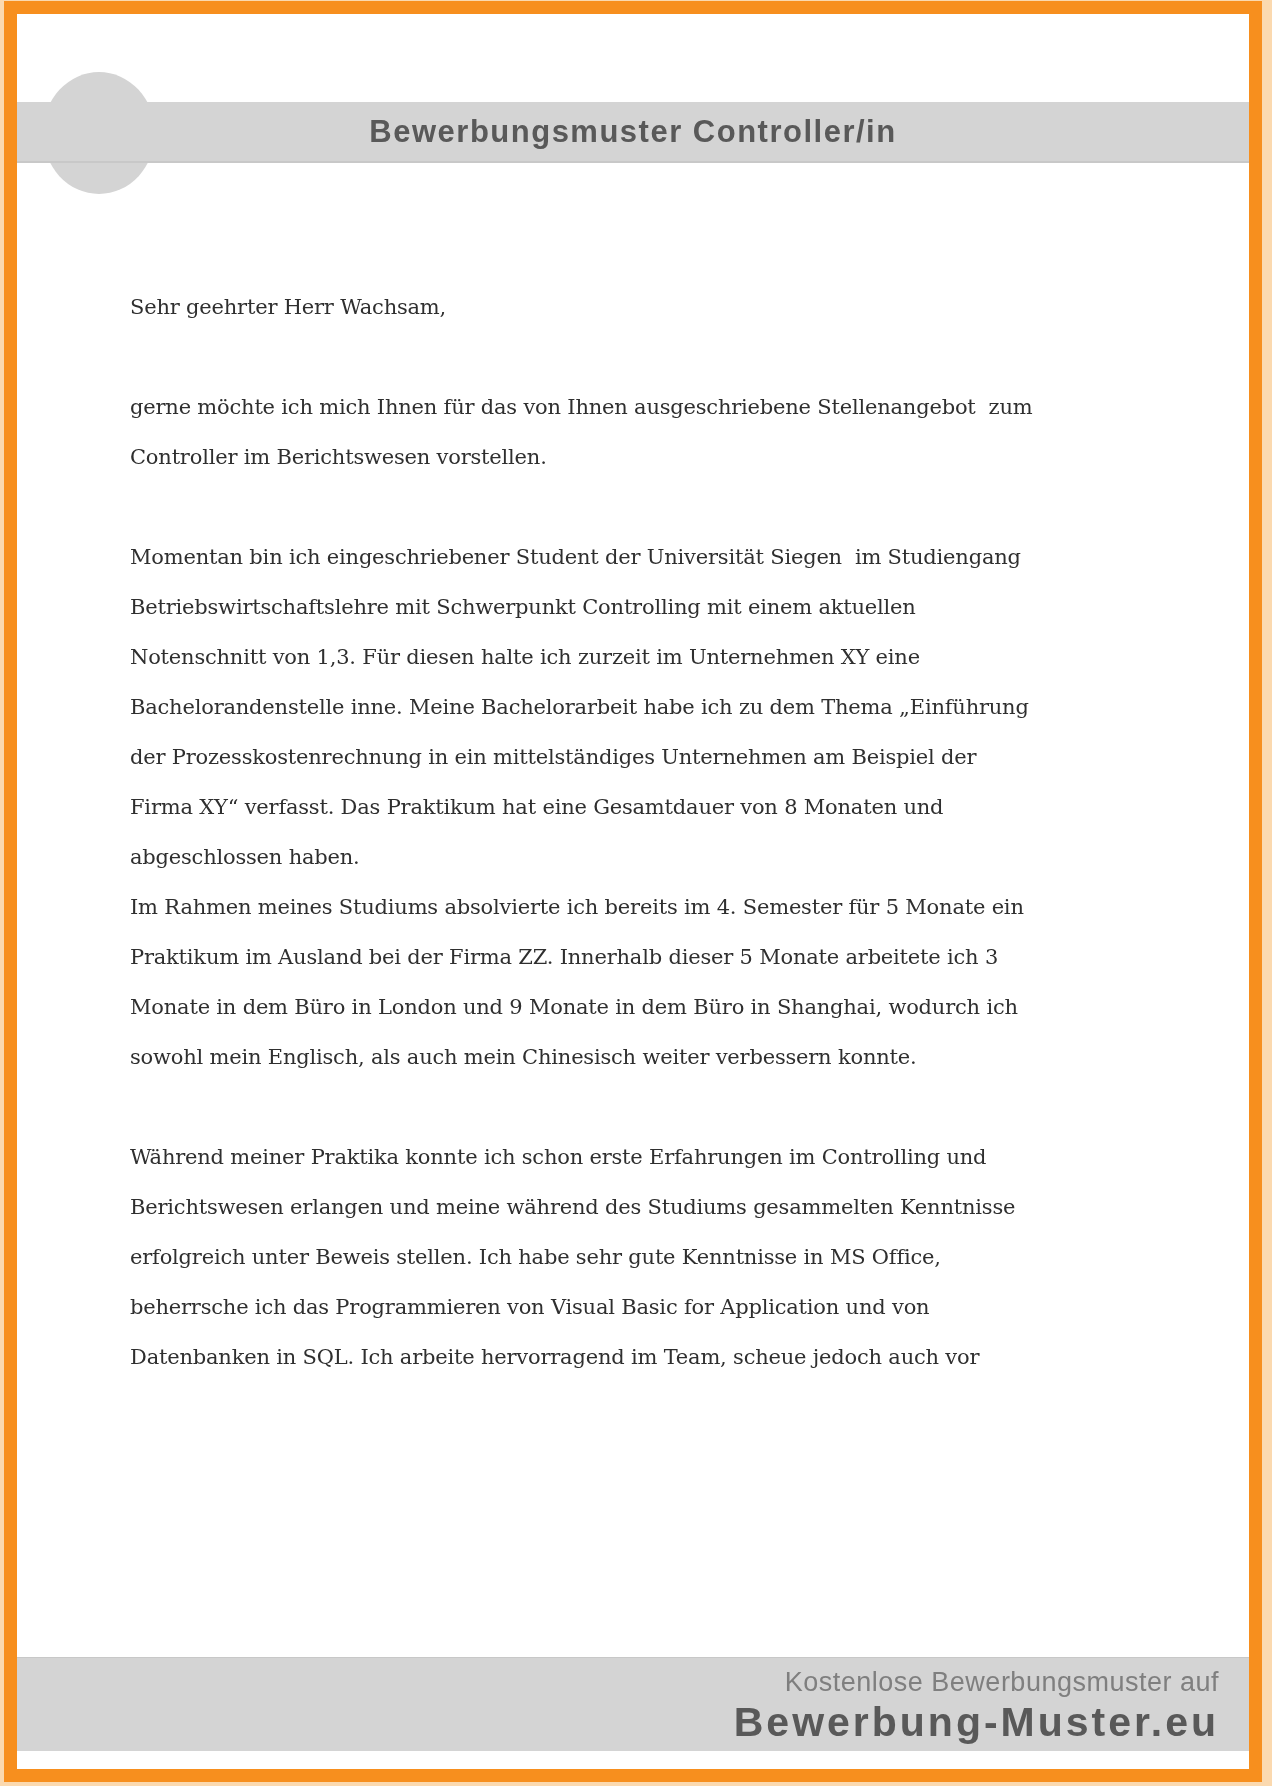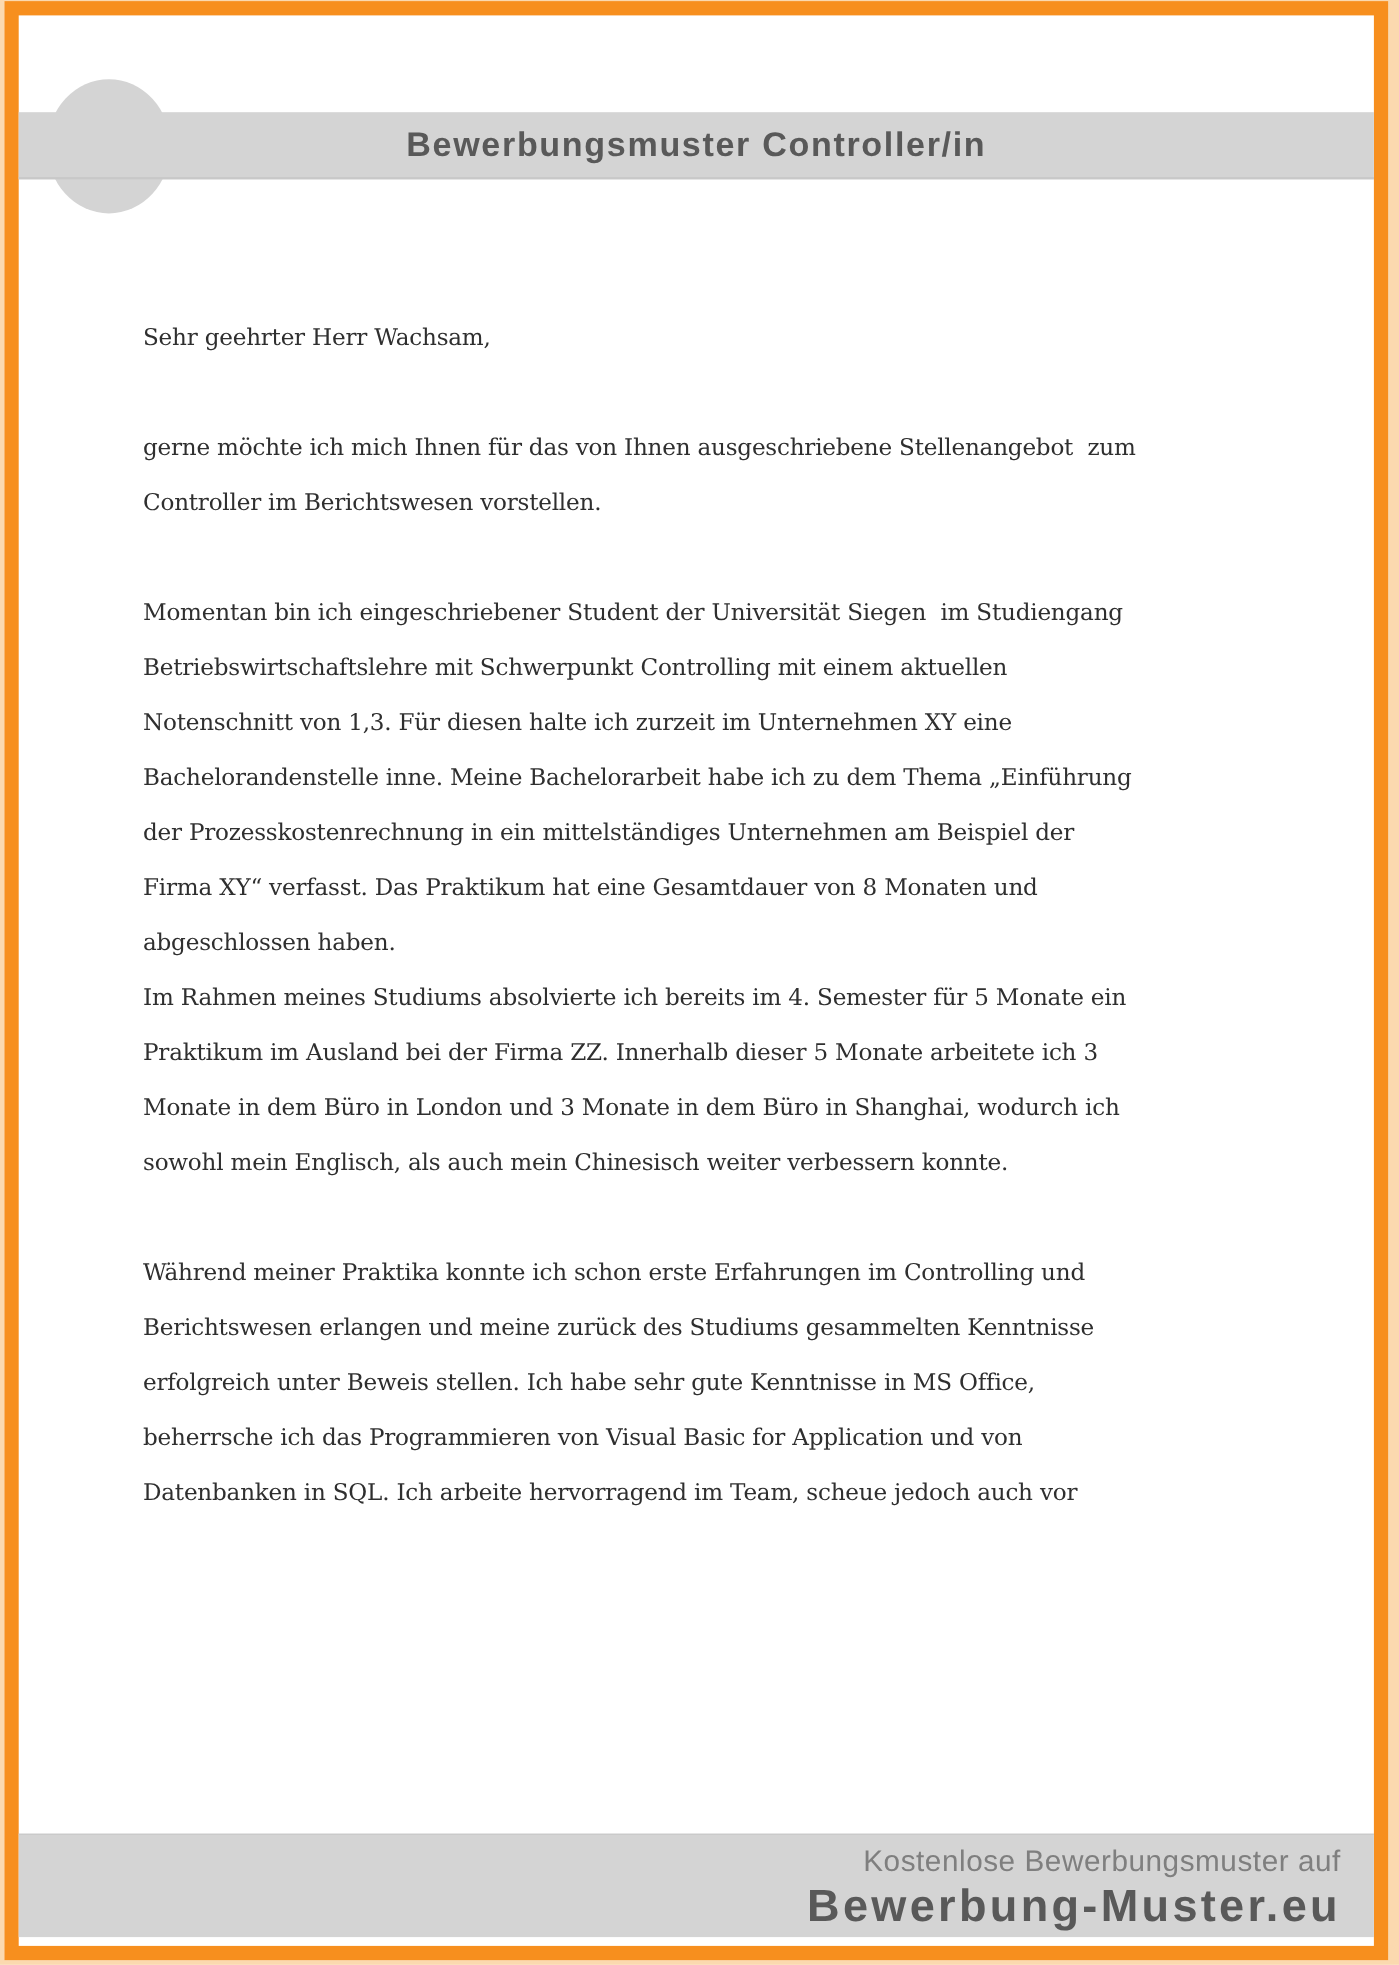--- a/index.html
+++ b/index.html
@@ -66,21 +66,21 @@
     font-family:"DejaVu Serif","Liberation Serif",serif;
     font-size:21px;
     letter-spacing:-0.2px;
     color:var(--body-text);
     white-space:pre;
   }
 
   
   .footer-band{
     position:absolute;
-    left:0;right:0;bottom:8px;height:94px;
+    left:0;right:0;bottom:18px;height:94px;
     background:var(--band-gray);
     border-top:1px solid var(--band-edge);
     box-sizing:border-box;
     padding:8px 30px 0 0;
     text-align:right;
   }
   .footer-tagline{
     font-family:"Liberation Sans",sans-serif;
     font-size:27px;
     line-height:32px;
@@ -119,25 +119,25 @@
         <div class="line"></div>
         <div class="line">Momentan bin ich eingeschriebener Student der Universität Siegen  im Studiengang</div>
         <div class="line">Betriebswirtschaftslehre mit Schwerpunkt Controlling mit einem aktuellen</div>
         <div class="line">Notenschnitt von 1,3. Für diesen halte ich zurzeit im Unternehmen XY eine</div>
         <div class="line">Bachelorandenstelle inne. Meine Bachelorarbeit habe ich zu dem Thema „Einführung</div>
         <div class="line">der Prozesskostenrechnung in ein mittelständiges Unternehmen am Beispiel der</div>
         <div class="line">Firma XY“ verfasst. Das Praktikum hat eine Gesamtdauer von 8 Monaten und</div>
         <div class="line">abgeschlossen haben.</div>
         <div class="line">Im Rahmen meines Studiums absolvierte ich bereits im 4. Semester für 5 Monate ein</div>
         <div class="line">Praktikum im Ausland bei der Firma ZZ. Innerhalb dieser 5 Monate arbeitete ich 3</div>
-        <div class="line">Monate in dem Büro in London und 3 Monate in dem Büro in Shanghai, wodurch ich</div>
+        <div class="line">Monate in dem Büro in London und 9 Monate in dem Büro in Shanghai, wodurch ich</div>
         <div class="line">sowohl mein Englisch, als auch mein Chinesisch weiter verbessern konnte.</div>
         <div class="line"></div>
         <div class="line">Während meiner Praktika konnte ich schon erste Erfahrungen im Controlling und</div>
-        <div class="line">Berichtswesen erlangen und meine zurück des Studiums gesammelten Kenntnisse</div>
+        <div class="line">Berichtswesen erlangen und meine während des Studiums gesammelten Kenntnisse</div>
         <div class="line">erfolgreich unter Beweis stellen. Ich habe sehr gute Kenntnisse in MS Office,</div>
         <div class="line">beherrsche ich das Programmieren von Visual Basic for Application und von</div>
         <div class="line">Datenbanken in SQL. Ich arbeite hervorragend im Team, scheue jedoch auch vor</div>
       </div>
 
     <div class="footer-band">
       <div class="footer-tagline">Kostenlose Bewerbungsmuster auf</div>
       <div class="footer-brand">Bewerbung-Muster.eu</div>
     </div>
 

